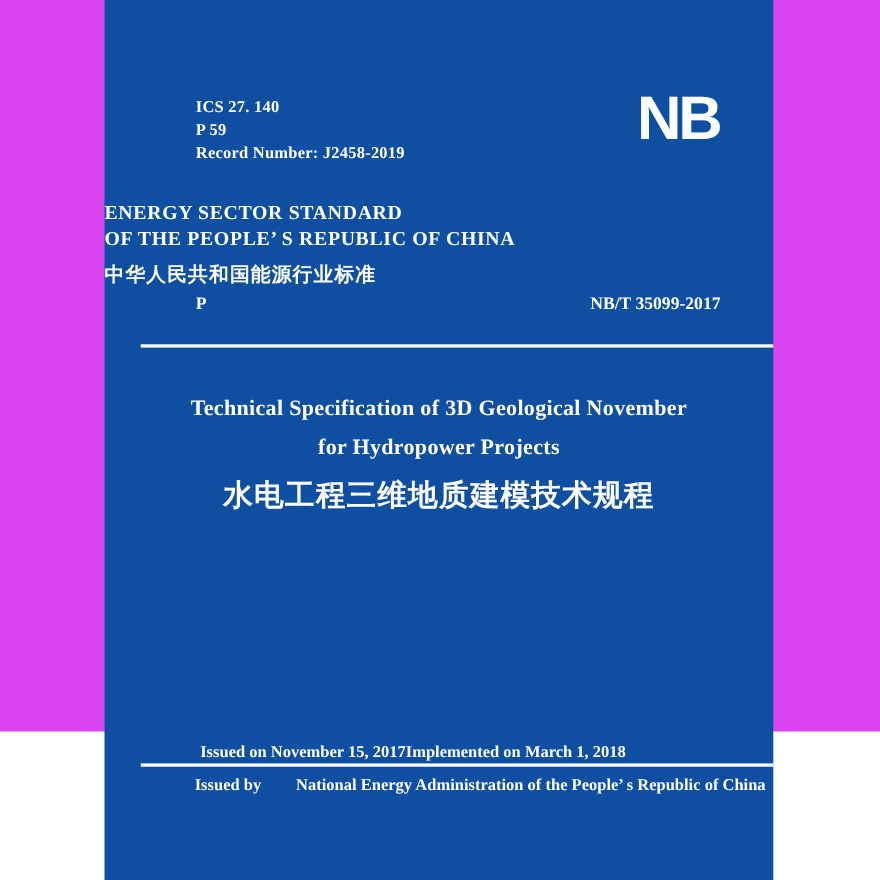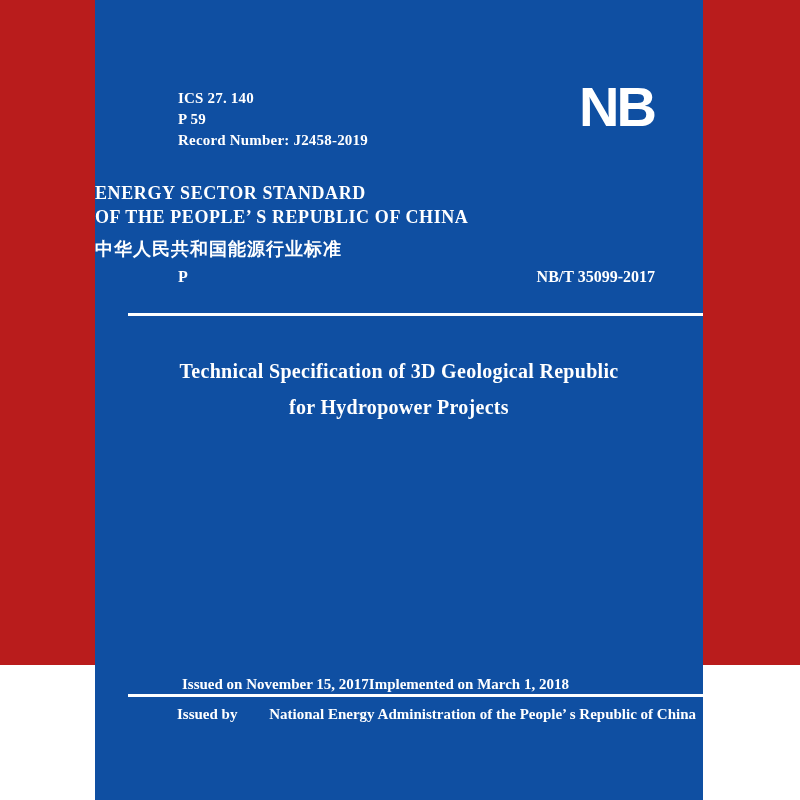--- a/index.html
+++ b/index.html
@@ -6,21 +6,21 @@
     --cover-bg:#0f4fa2;
     --ink:#ffffff;
   }
   html,body{margin:0;padding:0;}
   body{
     width:800px;height:800px;
     background:#ffffff;
     font-family:"Liberation Serif","DejaVu Serif",serif;
     overflow:hidden;
   }
-  .page{position:relative;width:800px;height:665px;background:#b91c1c;}
+  .page{position:relative;width:800px;height:665px;background:#d946ef;}
   .cover{
     position:absolute;left:95px;top:0;width:608px;height:800px;
     background:var(--cover-bg);color:var(--ink);
   }
   .cover *{color:var(--ink);}
   
   .meta{
     position:absolute;left:83px;top:88px;
     font-size:15px;line-height:21px;font-weight:bold;
     letter-spacing:0.2px;white-space:nowrap;
@@ -90,22 +90,23 @@
     </div>
 
     <div class="code-row">
       <span>P</span>
       <span>NB/T 35099-2017</span>
     </div>
 
     <div class="rule rule-top"></div>
 
     <div class="title">
-      <div class="title-en">Technical Specification of 3D Geological Republic</div>
+      <div class="title-en">Technical Specification of 3D Geological November</div>
       <div class="title-en title-en2">for Hydropower Projects</div>
+      <div class="title-cn">水电工程三维地质建模技术规程</div>
     </div>
 
     <div class="dates-row">
       <span>Issued on November 15, 2017</span>
       <span>Implemented on March 1, 2018</span>
     </div>
 
     <div class="rule rule-bottom"></div>
 
     <div class="issuer-row">

